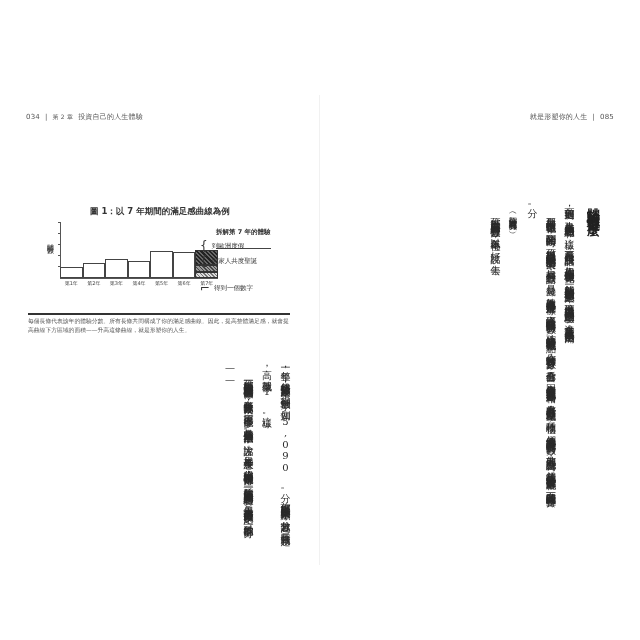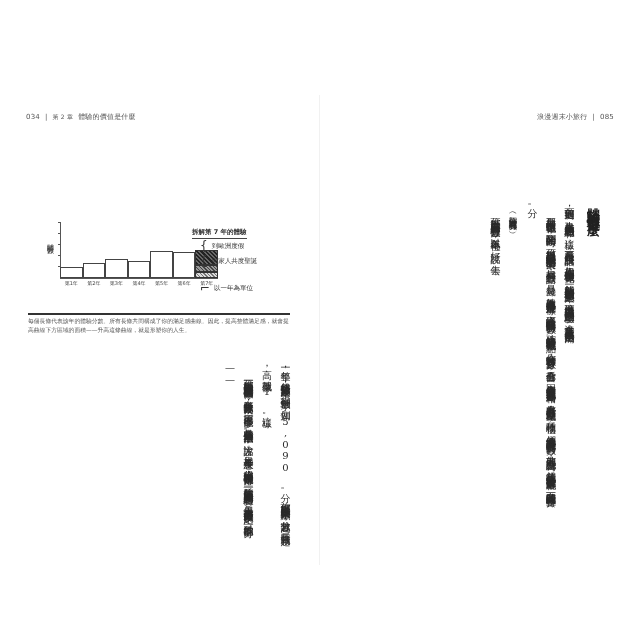--- a/index.html
+++ b/index.html
@@ -28,23 +28,23 @@
   .xaxis { position: absolute; left: 18px; top: 56px; width: 158px; height: 1px; background: #555; }
   .bar { position: absolute; bottom: 14px; border: 1px solid #444; background: #fff; box-sizing: border-box; }
   .bar.stack { background: transparent; border: none; }
   .seg { position: absolute; left: 0; width: 100%; box-sizing: border-box; border: 1px solid #333; }
   .seg.dark { background: repeating-linear-gradient(45deg, #222 0 1.5px, #666 1.5px 3px); }
   .seg.mid { background: repeating-linear-gradient(45deg, #444 0 1px, #999 1px 2.5px); }
   .seg.light { background: repeating-linear-gradient(45deg, #777 0 1px, #ddd 1px 2.5px); }
   .xlabels { position: absolute; left: 18px; top: 58px; display: flex; width: 158px; }
   .xlabels span { flex: 1; text-align: center; font-family: "DejaVu Sans", sans-serif; font-size: 5px; color: #444; white-space: nowrap; }
 
-  .breakdown-title { position: absolute; left: 192px; top: 228px; font-family: "DejaVu Sans", sans-serif;
+  .breakdown-title { position: absolute; left: 216px; top: 228px; font-family: "DejaVu Sans", sans-serif;
                      font-size: 6.5px; font-weight: bold; color: #333; border-bottom: 1px solid #444;
-                     padding-bottom: 1px; white-space: nowrap; }
+                     padding-bottom: 11px; white-space: nowrap; }
   .annot { position: absolute; left: 200px; font-family: "DejaVu Sans", sans-serif; font-size: 6.5px;
            color: #333; white-space: nowrap; }
   .brace { font-size: 12px; color: #333; margin-right: 4px; vertical-align: middle; font-family: "DejaVu Sans", sans-serif; }
 
   .caption-rule { position: absolute; left: 28px; top: 313px; width: 262px; height: 1.5px; background: #333; }
   .caption { position: absolute; left: 28px; top: 317px; width: 262px; font-family: "DejaVu Sans", sans-serif;
              font-size: 5.8px; line-height: 9px; color: #555; }
 
   
   .vtext { position: absolute; writing-mode: vertical-rl; text-orientation: upright;
@@ -58,23 +58,24 @@
   .right-body { right: 62px; top: 200px; height: 300px; font-size: 10px; line-height: 18.5px; letter-spacing: 0.6px; }
   .right-body p { margin: 0; }
   .right-body p.indent { text-indent: 1em; }
   .right-body .note { font-size: 8.5px; }
 </style>
 </head>
 <body>
 
 <div class="page page-left">
   <div class="running-head left">
-    <span>034</span><span class="sep">|</span><span class="chap">第 2 章</span><span>體驗的價值是什麼</span>
+    <span>034</span><span class="sep">|</span><span class="chap">第 2 章</span><span>投資自己的人生體驗</span>
   </div>
 
+  <div class="figure-title">圖 1：以 7 年期間的滿足感曲線為例</div>
 
   <div class="chart">
     <div class="ylabel">體驗分數</div>
     <div class="yaxis"></div>
     <div class="ytick" style="top:0px"></div>
     <div class="ytick" style="top:11px"></div>
     <div class="ytick" style="top:22px"></div>
     <div class="ytick" style="top:33px"></div>
     <div class="ytick" style="top:44px"></div>
     <div class="xaxis"></div>
@@ -98,36 +99,36 @@
         <span>第4年</span>
         <span>第5年</span>
         <span>第6年</span>
         <span>第7年</span>
       </div>
   </div>
 
   <div class="breakdown-title">拆解第 7 年的體驗</div>
   <div class="annot" style="top:239px"><span class="brace">{</span><span>到歐洲度假</span></div>
   <div class="annot" style="top:254px"><span class="brace">{</span><span>與家人共度聖誕</span></div>
-  <div class="annot" style="top:281px"><span class="brace">⌐</span><span>以一年為單位</span></div>
+  <div class="annot" style="top:281px"><span class="brace">⌐</span><span>得到一個數字</span></div>
 
   <div class="caption-rule"></div>
   <div class="caption">每個長條代表該年的體驗分數。所有長條共同構成了你的滿足感曲線。因此，提高整體滿足感，就會提高曲線下方區域的面積——升高這條曲線，就是形塑你的人生。</div>
 
   <div class="vtext left-body">
     <p>一整年，然後把這些分數加起來，得到一個數字，例如 5,090 分。你可以用條形圖上的長條來顯示：分數越高，長條圖就越高，就像圖 1 這樣。</p>
     <p class="indent">你可以把每一年的體驗都做成這樣的長條圖，有幾年分數會比較高，原因可能很多，其中有些是你無法掌控的。（比方說，如果發生意外，讓你得躺在醫院裡十二個月，可能這一年你就無法有很多開心的體驗。）但是本書會著重於你可以做的決定，可以掌控的部分——</p>
   </div>
 </div>
 
 <div class="gutter"></div>
 
 <div class="page page-right">
   <div class="running-head right">
-    <span>浪漫週末小旅行</span><span class="sep">|</span><span>085</span>
+    <span>就是形塑你的人生</span><span class="sep">|</span><span>085</span>
   </div>
 
   <div class="section-title">體驗的價值是什麼？</div>
 
   <div class="vtext right-body">
     <p>前面提到過，人生就是所有體驗的總和。這樣，我可不是在空口說白話：如果你把每個體驗數值化，就能夠把一些體驗的價值加總起來。這麼做可以讓你比較不同類型的經驗，進一步嘗試著最大化自己人生的滿足。</p>
     <p class="indent">那要如何把體驗數值化？剛開始的時候，你可以想想自己從體驗中所感受到的快樂，如果打分數的話，是幾分，就像在比賽中會獲得幾分那樣。高峰經驗會有比較高的體驗分數，小確幸的體驗分數就稍微低一點。你會替體驗打多少分數，全看你自己，因為每個人的價值觀與興趣都各不相同。有些人只喜歡照顧自家花園，種種植物，他們會給每天蒔花弄草打很高的分數，其他人則可能會認為，花錢找人修剪植物或拔拔雜草就好了，而給花時間做園藝打零分。</p>
     <p class="indent note">（這個評分方式並沒有負分。）</p>
     <p class="indent">你可以替自己所有的正面體驗打分數，以一年為單位，好比說，去年</p>
   </div>

